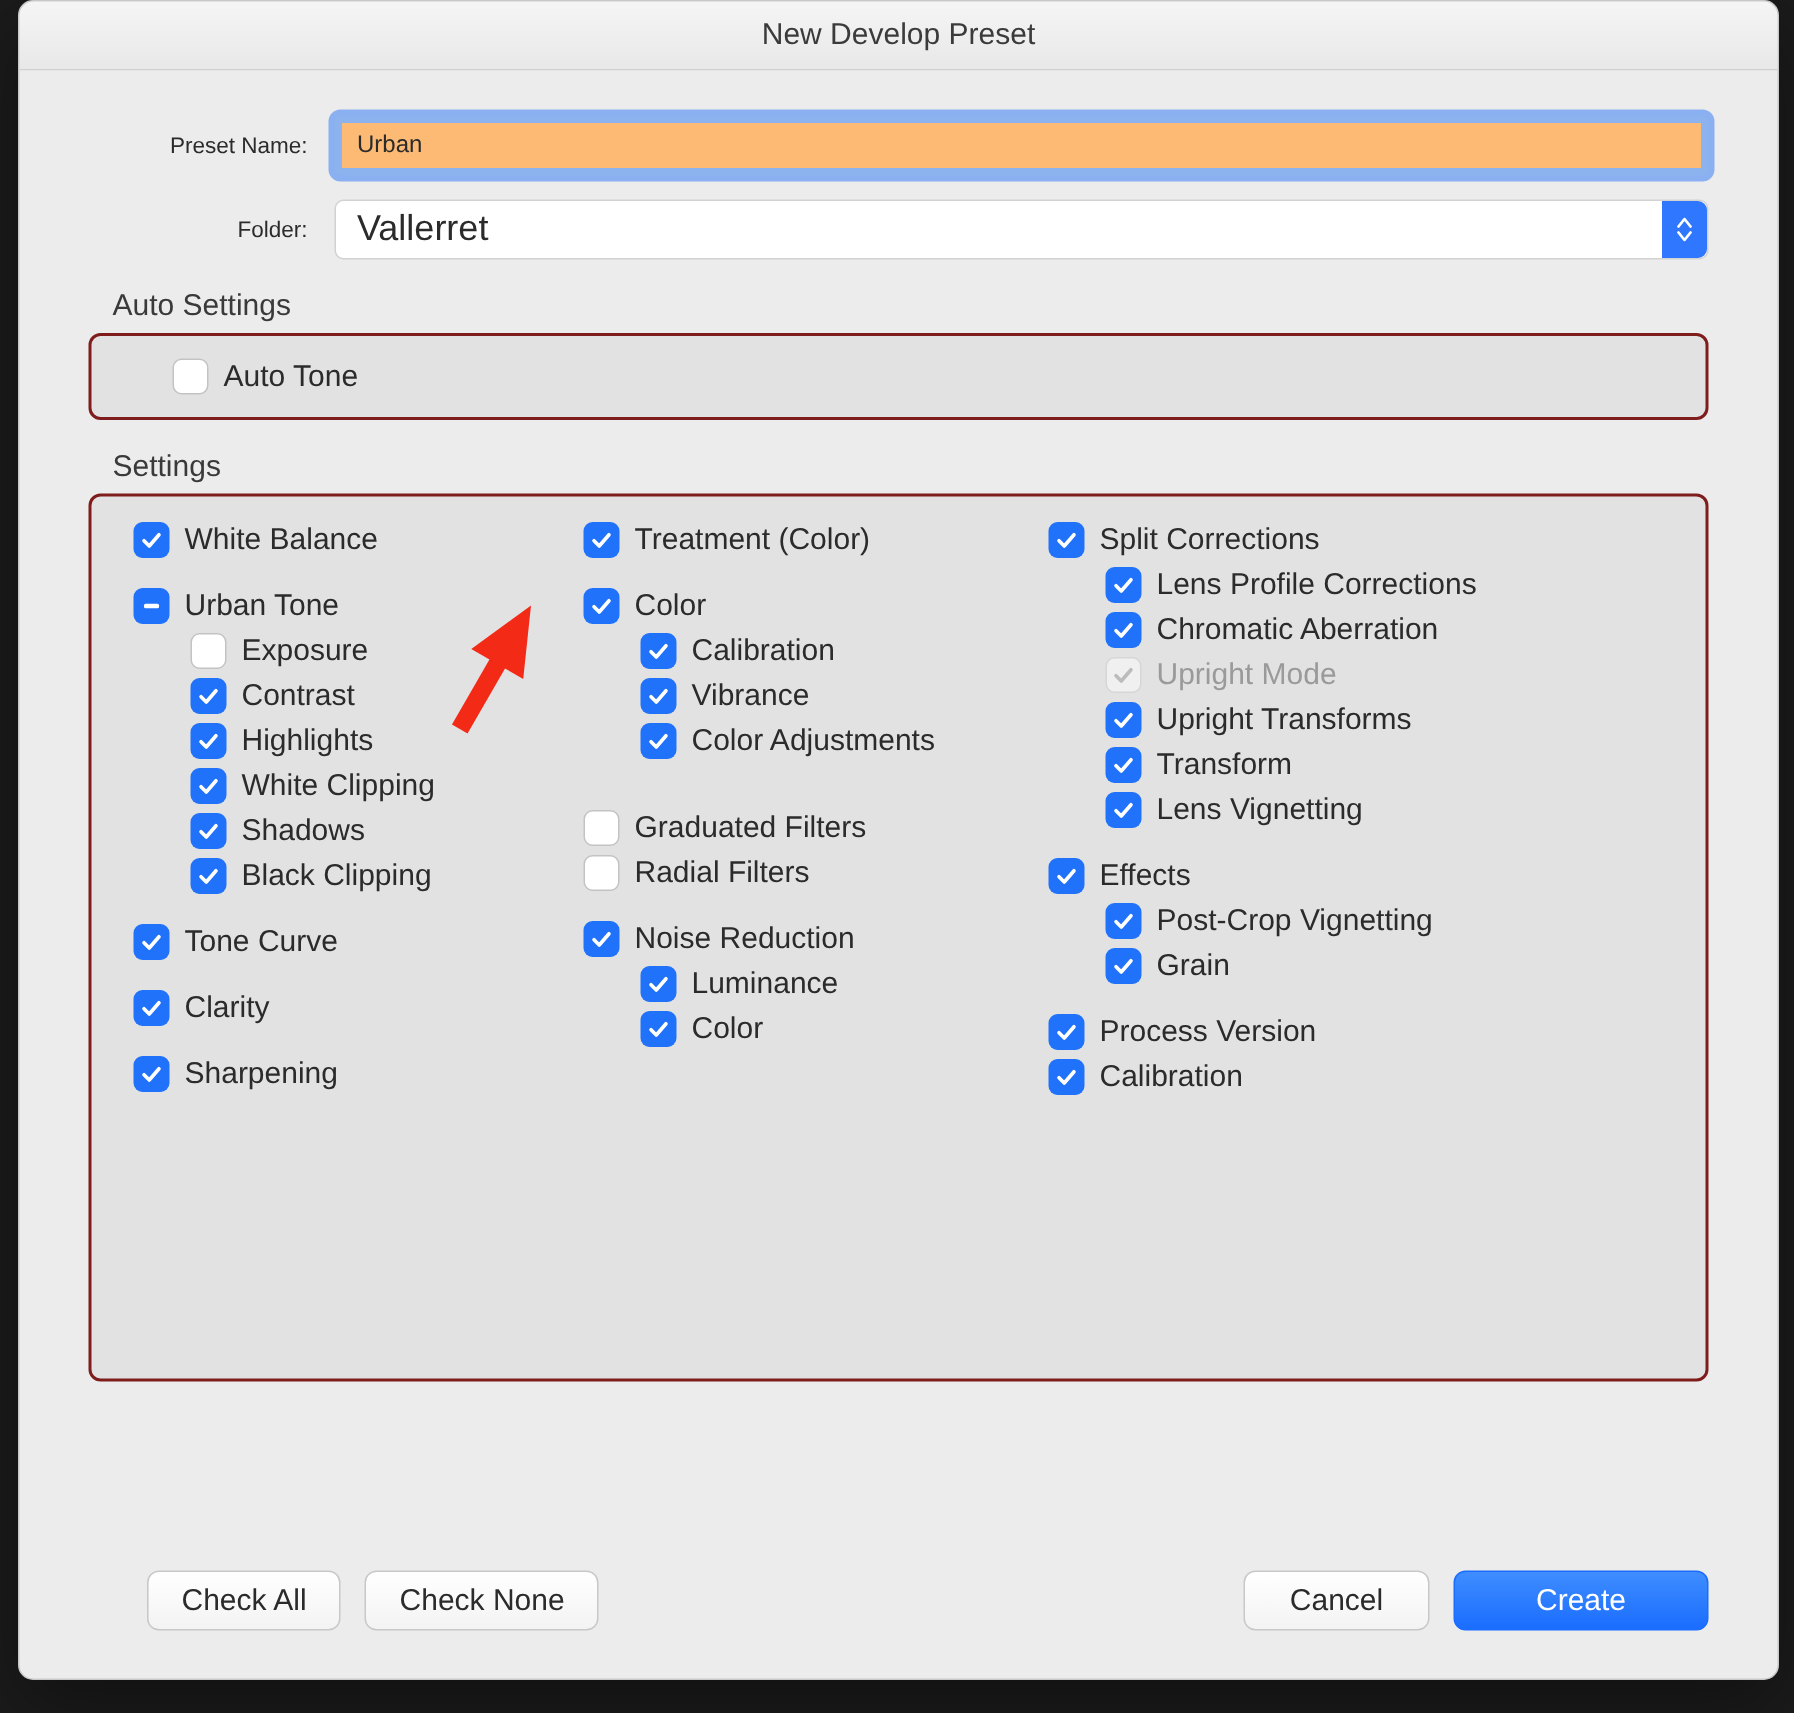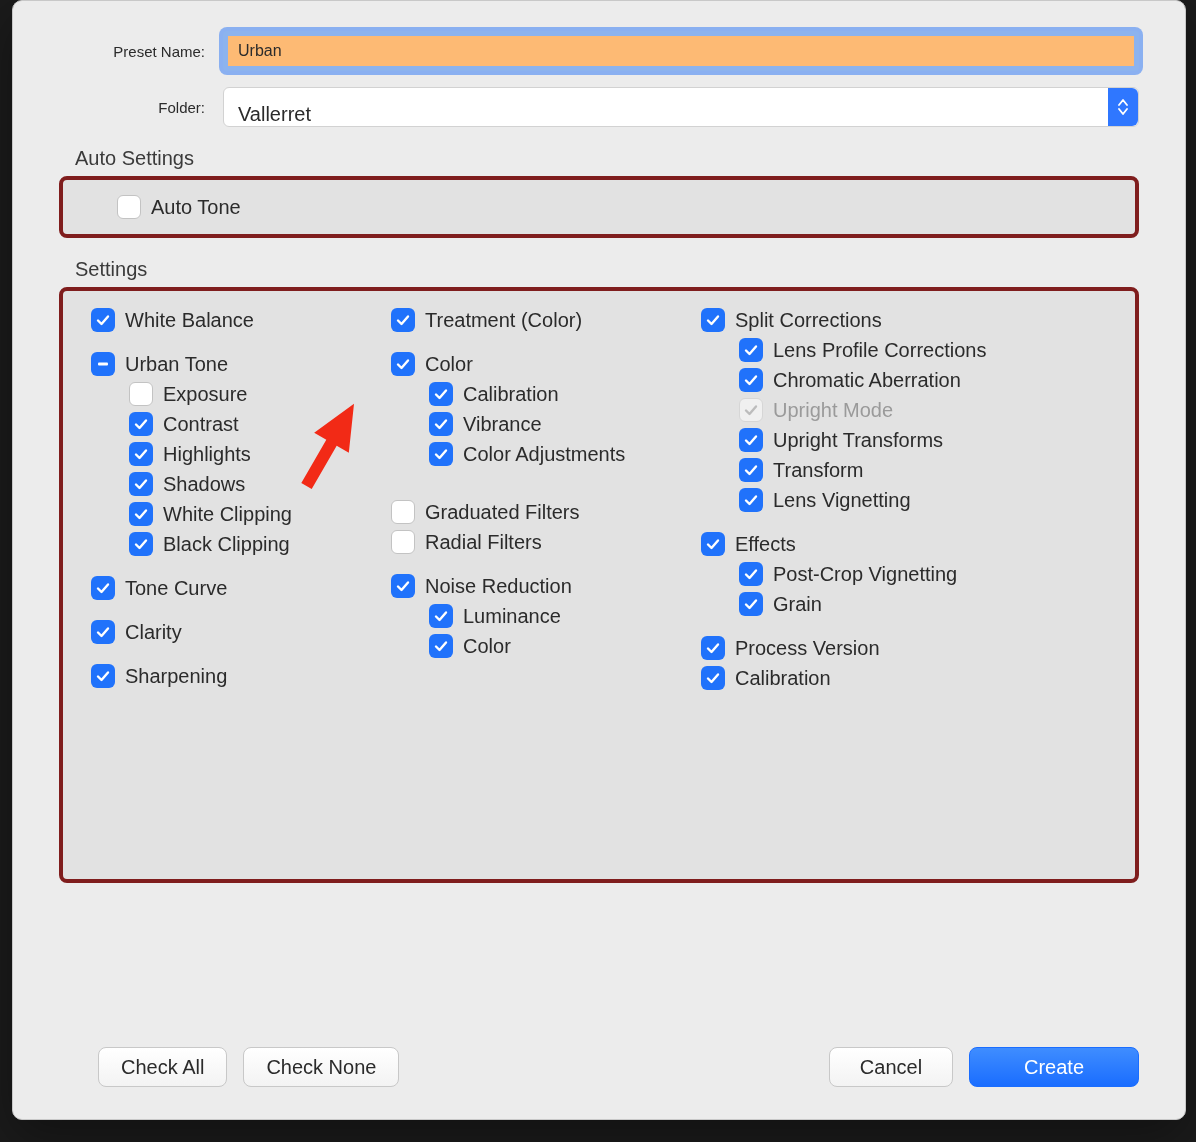--- a/index.html
+++ b/index.html
@@ -71,24 +71,24 @@
     box-shadow: 0 0 0 4px rgba(58,128,245,0.55);
     border-color: #8cb3ee;
   }
   .select-wrap {
     flex: 1;
     height: 40px;
     background: #fff;
     border: 1px solid #d2d2d2;
     border-radius: 6px;
     display: flex;
-    align-items: flex-end;
+    align-items: center;
     position: relative;
     padding-left: 14px;
-    font-size: 20px;
+    font-size: 24px;
   }
   .select-arrows {
     position: absolute;
     right: 0; top: 0; bottom: 0;
     width: 30px;
     background: #2f77ff;
     border-top-right-radius: 6px;
     border-bottom-right-radius: 6px;
     display: flex;
     flex-direction: column;
@@ -102,21 +102,21 @@
     margin-top: 20px;
   }
   .group-title {
     font-size: 20px;
     color: #3a3a3a;
     margin-bottom: 6px;
     margin-left: 16px;
   }
   .group-panel {
     background: #e2e2e2;
-    border: 4px solid #7f1d1d;
+    border: 2px solid #7f1d1d;
     border-radius: 8px;
     padding: 14px 28px;
   }
   .auto-panel {
     padding: 12px 28px 12px 54px;
   }
 
   .cb-row {
     display: flex;
     align-items: center;
@@ -188,20 +188,23 @@
     top: 386px;
     width: 120px;
     height: 120px;
     pointer-events: none;
   }
 </style>
 </head>
 <body>
 
 <div class="dialog">
+  <div class="titlebar">
+    <div class="titlebar-title">New Develop Preset</div>
+  </div>
 
   <div class="content">
 
     <div class="form-row">
       <div class="form-label">Preset Name:</div>
       <input class="text-input focused" value="Urban" style="">
     </div>
 
     <div class="form-row">
       <div class="form-label">Folder:</div>
@@ -270,29 +273,29 @@
                   </svg>
                 </span>
               <span>Highlights</span>
             </div>
             <div class="cb-row indent">
               <span class="cb checked">
                   <svg width="14" height="14" viewBox="0 0 14 14">
                     <path d="M2 7.5 L5.5 11 L12 3.5" fill="none" stroke="#fff" stroke-width="2.4" stroke-linecap="round" stroke-linejoin="round"></path>
                   </svg>
                 </span>
+              <span>White Clipping</span>
+            </div>
+            <div class="cb-row indent">
+              <span class="cb checked">
+                  <svg width="14" height="14" viewBox="0 0 14 14">
+                    <path d="M2 7.5 L5.5 11 L12 3.5" fill="none" stroke="#fff" stroke-width="2.4" stroke-linecap="round" stroke-linejoin="round"></path>
+                  </svg>
+                </span>
               <span>Shadows</span>
-            </div>
-            <div class="cb-row indent">
-              <span class="cb checked">
-                  <svg width="14" height="14" viewBox="0 0 14 14">
-                    <path d="M2 7.5 L5.5 11 L12 3.5" fill="none" stroke="#fff" stroke-width="2.4" stroke-linecap="round" stroke-linejoin="round"></path>
-                  </svg>
-                </span>
-              <span>White Clipping</span>
             </div>
             <div class="cb-row indent">
               <span class="cb checked">
                   <svg width="14" height="14" viewBox="0 0 14 14">
                     <path d="M2 7.5 L5.5 11 L12 3.5" fill="none" stroke="#fff" stroke-width="2.4" stroke-linecap="round" stroke-linejoin="round"></path>
                   </svg>
                 </span>
               <span>Black Clipping</span>
             </div>
             <div class="spacer"></div>

